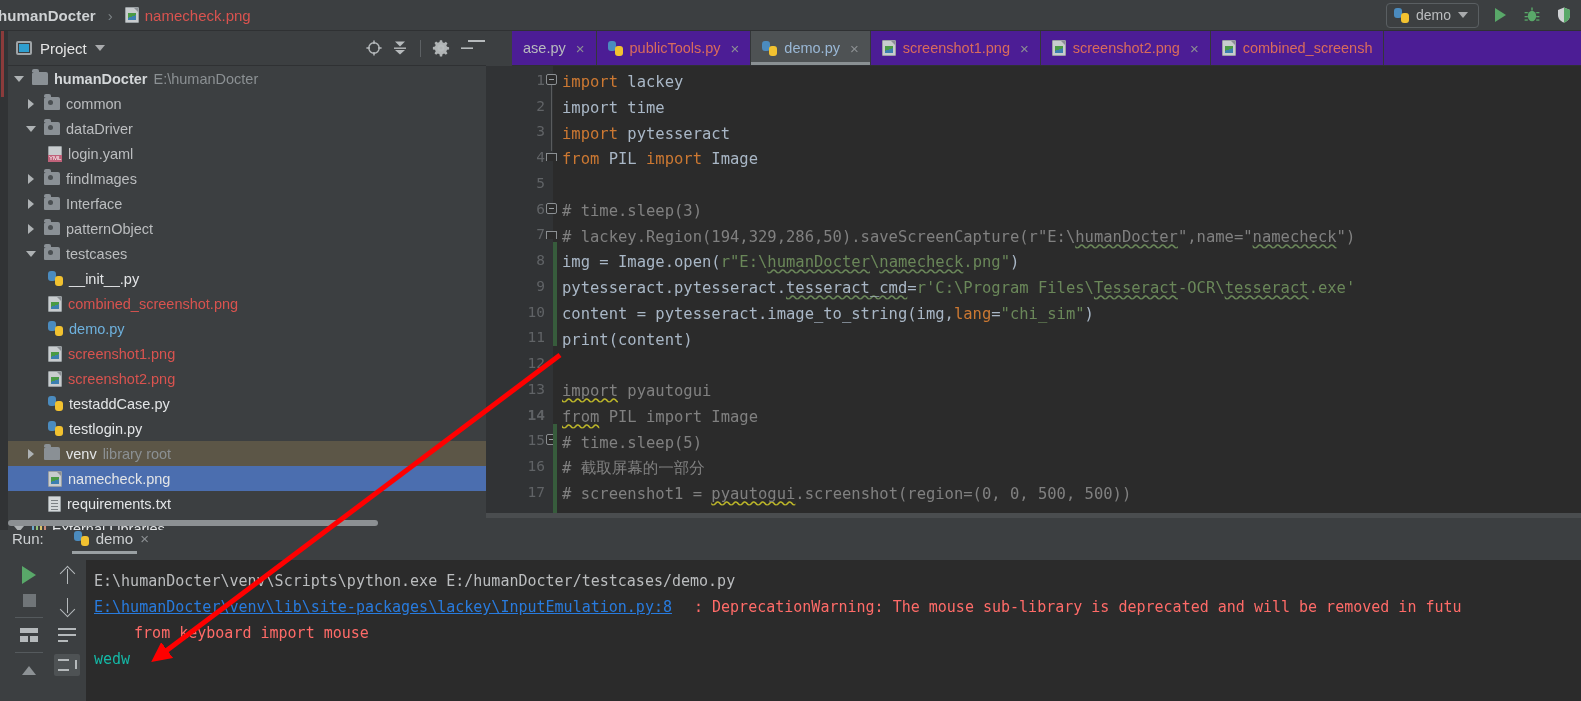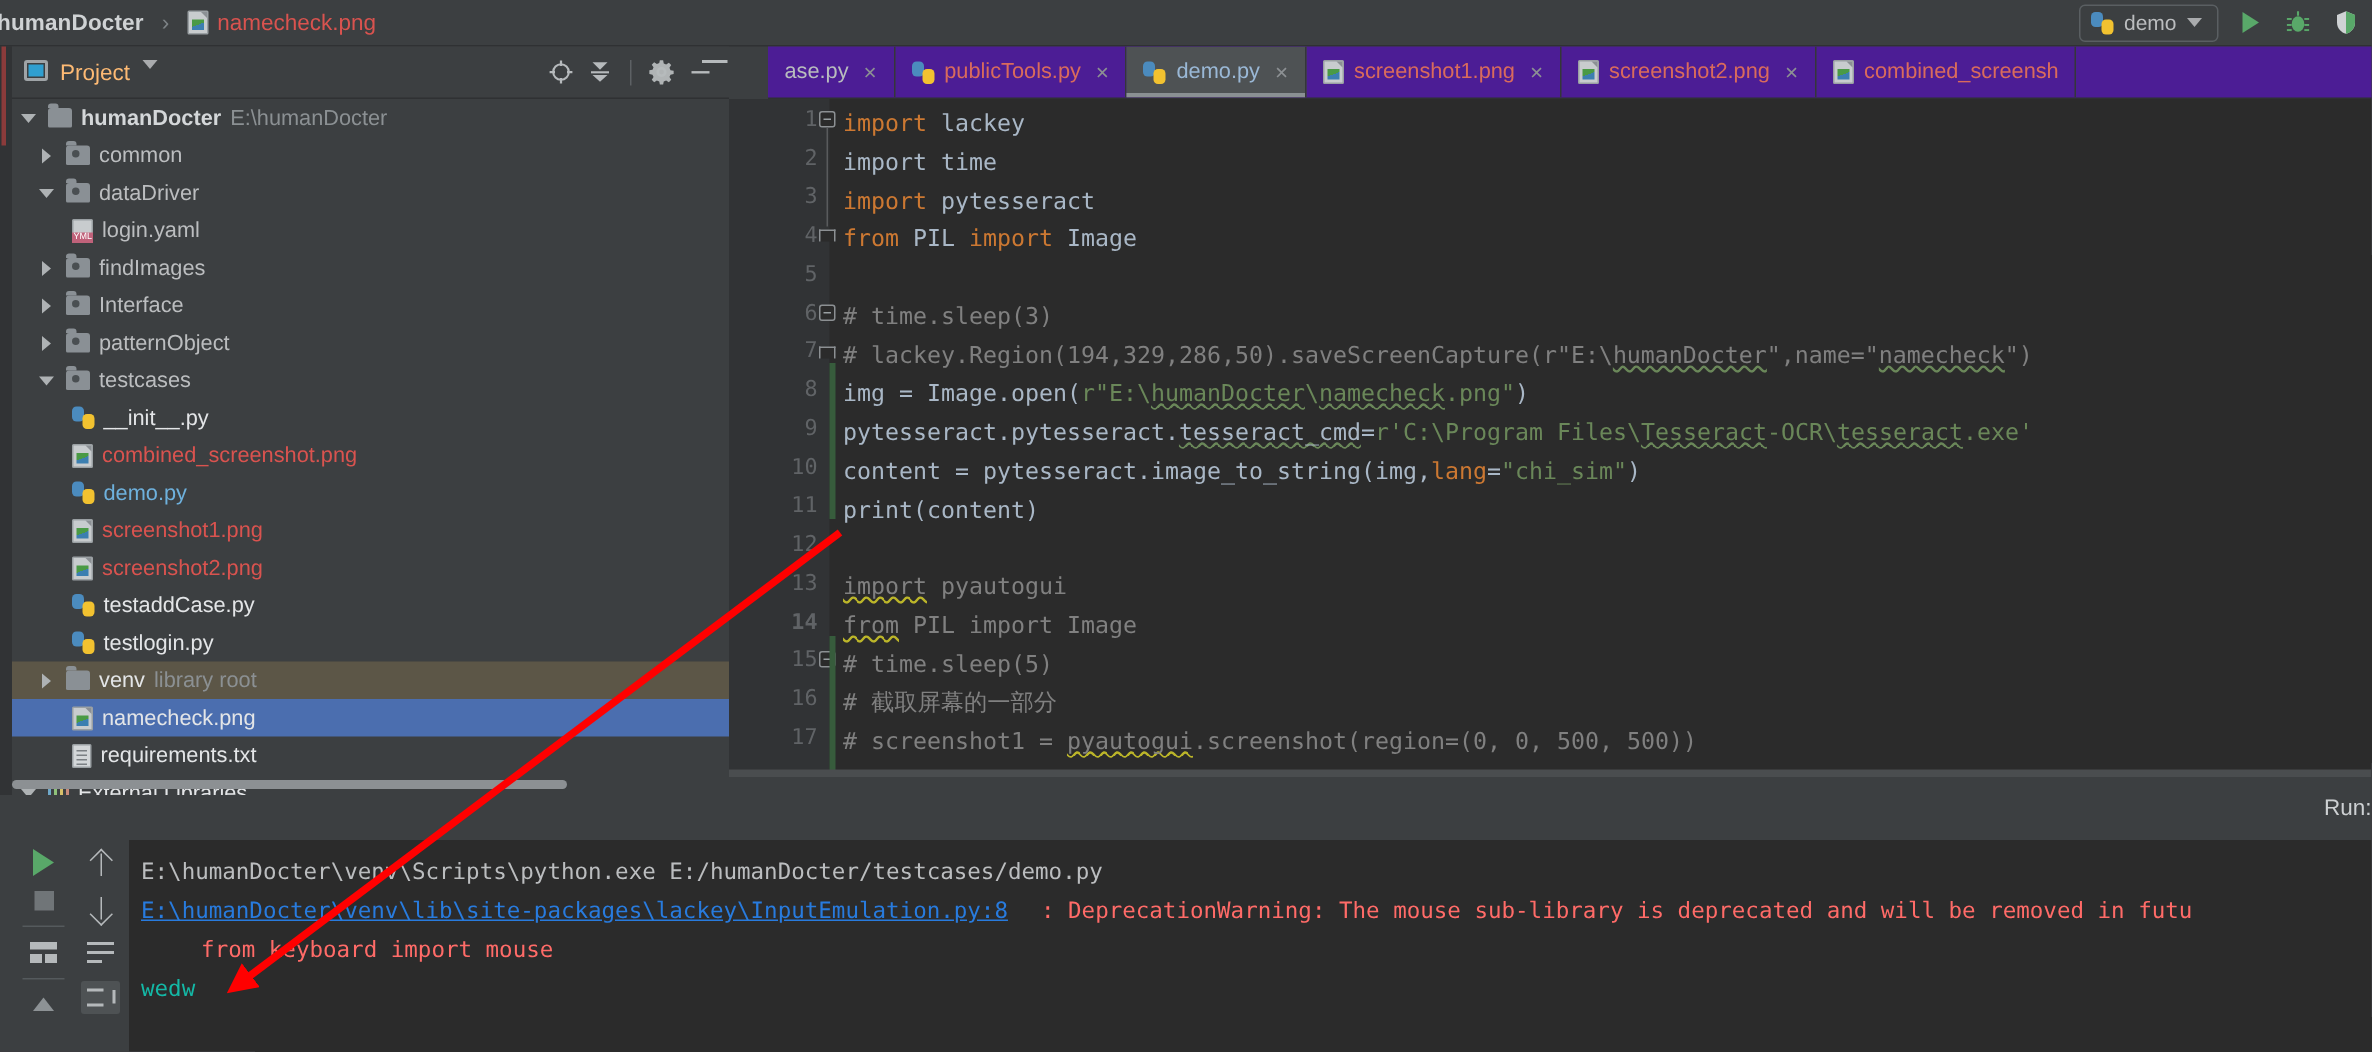--- a/index.html
+++ b/index.html
@@ -72,21 +72,21 @@
 
   
   .tabs-dash { position:absolute; left:468px; top:40px; width:17px; height:2px; background:#b6babc; }
 
   
   .proj-header {
     position:absolute; left:8px; top:31px; width:478px; height:35px;
     background:#3c3f41; display:flex; align-items:center; padding:0 8px;
     border-bottom:1px solid #2f3133;
   }
-  .proj-title { display:flex; gap:8px; color:#fdba74; font-size:15px; }
+  .proj-title { display:flex; align-items:center; gap:8px; color:#e5e5e5; font-size:15px; }
   .proj-winicon { width:16px;height:14px;border:2px solid #9fa4a7;border-radius:2px;background:#3c3f41;position:relative; }
   .proj-winicon::after{content:'';position:absolute;left:1px;top:1px;right:1px;bottom:1px;background:#2f9fd0;}
   .proj-tools { margin-left:auto; display:flex; align-items:center; gap:4px; }
   .sepline { width:1px; height:17px; background:#5d6164; margin:0 5px; }
 
   .tree {
     position:absolute; left:8px; top:66px; width:478px; height:470px;
     background:#3c3f41; overflow:hidden; font-size:14.5px;
   }
   .node { display:flex; align-items:center; height:25px; gap:6px; padding-left:6px; white-space:nowrap; }
@@ -137,21 +137,21 @@
   .d { color:#a9b7c6; }           
   .c { color:#808080; }           
   .s { color:#6a8759; }           
   .kw-arg { color:#cc7832; }
   .wavy { text-decoration: underline wavy #6a8759; text-decoration-skip-ink:none; }
   .wavy-y { text-decoration: underline wavy #bbb529; text-decoration-skip-ink:none; }
   .editor-hscroll { position:absolute; left:486px; top:513px; width:1095px; height:5px; background:#4a4d4f; }
 
   
   .runpanel { position:absolute; left:0; top:530px; width:1581px; height:171px; background:#3c3f41; }
-  .run-header { position:absolute; left:8px; top:0; width:1573px; height:30px; display:flex; align-items:flex-end; gap:30px; padding-left:4px;flex-direction:column; }
+  .run-header { position:absolute; left:8px; top:0; width:1573px; height:30px; display:flex; align-items:flex-start; gap:30px; padding-left:4px; }
   .run-label { color:#cdd0d2; font-size:15px; }
   .run-tab { display:flex; align-items:center; gap:7px; font-size:15px; color:#cdd0d2; position:relative; padding-bottom:4px; }
   .run-tab::after { content:''; position:absolute; left:-2px; right:12px; bottom:-3px; height:3px; background:#9aa0a3; }
   .run-tab .xmark { color:#8c9093; font-size:15px; }
   .run-tab .xmark::before{content:'\00D7';}
 
   .run-toolbar { position:absolute; left:8px; top:30px; width:42px; height:141px; display:flex; flex-direction:column; align-items:center; padding-top:6px; gap:10px; }
   .rt-sep { width:28px; height:1px; background:#555a5d; }
   .play-tri { width:0;height:0;border-left:14px solid #59a869;border-top:9px solid transparent;border-bottom:9px solid transparent; }
   .stop-sq { width:13px;height:13px;background:#707578; }

